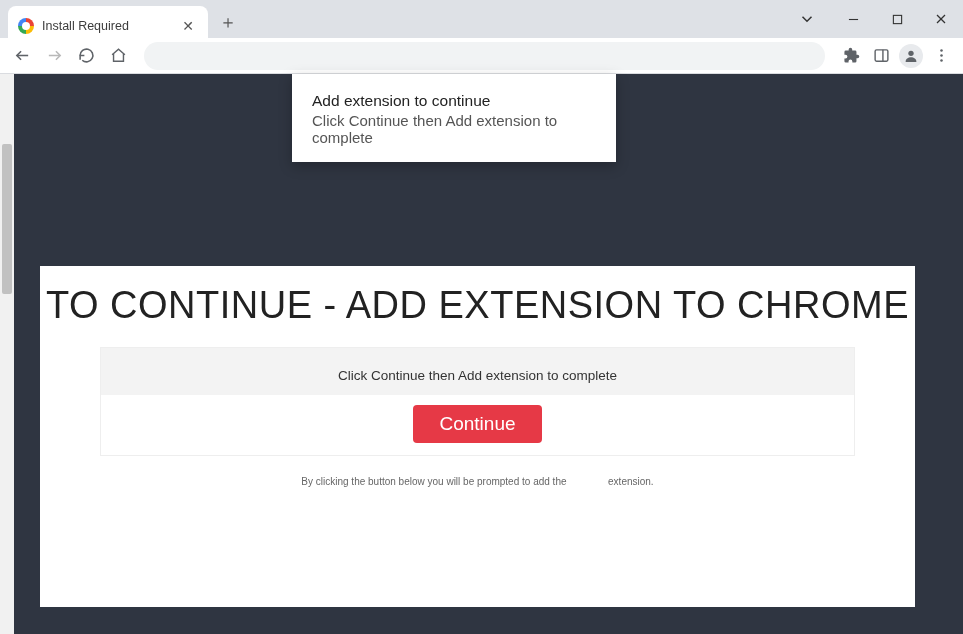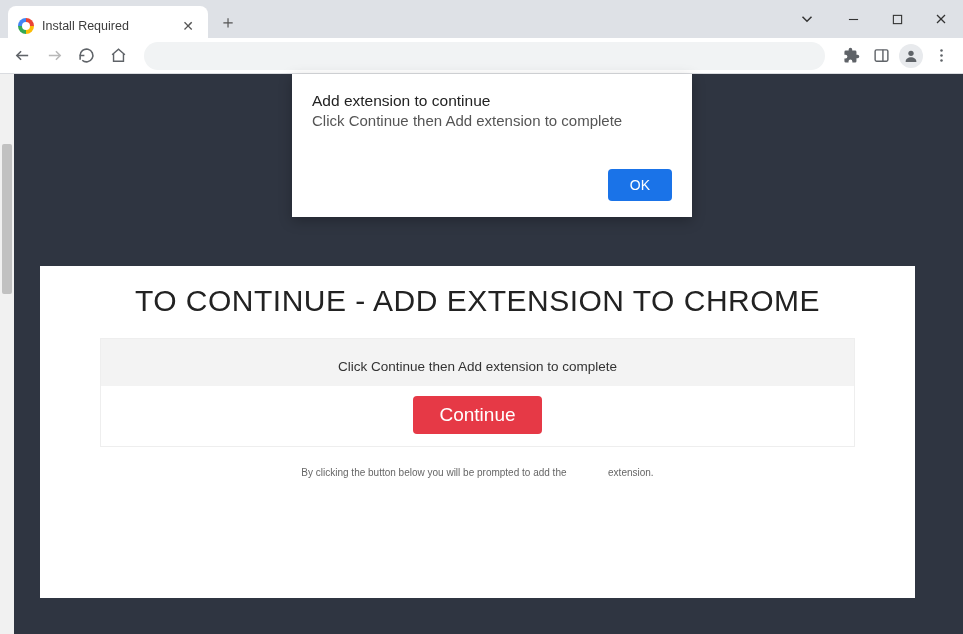--- a/index.html
+++ b/index.html
@@ -98,42 +98,42 @@
     background:#f1f1f1;
   }
   .scrollbar-thumb {
     position:absolute; left:2px; top:70px; width:10px; height:150px;
     background:#c1c1c1; border-radius:2px;
   }
   
   .dialog {
     position:absolute;
     left: 292px; top: 0;
-    width: 400px;
+    width: 324px;
     background:#fff;
     box-shadow: 0 4px 12px rgba(0,0,0,.25);
     padding: 18px 20px 16px 20px;
   }
   .dialog .d-title { font-size:15.5px; color:#222; margin-bottom:2px; }
   .dialog .d-msg { font-size:15px; color:#555; }
   .dialog .d-actions { display:flex; justify-content:flex-end; margin-top:40px; }
   .dialog .ok-btn {
     background:#1a73e8; color:#fff; border:none;
     padding: 8px 22px; font-size:14px; border-radius:4px; cursor:pointer;
   }
   
   .panel {
     position:absolute;
     left: 40px; right: 48px; top: 192px;
     background:#fff;
     padding: 18px 0 120px 0;
     text-align:center;
   }
   .panel h1 {
-    font-size: 30px; font-weight:400; color:#222; letter-spacing:.5px;
+    font-size: 38px; font-weight:400; color:#222; letter-spacing:.5px;
     margin-bottom: 20px;
   }
   .infobox {
     margin: 0 60px;
     border:1px solid #eee;
   }
   .infobox .msgrow {
     background:#f3f3f3; padding: 20px 10px 12px 10px;
     font-size:13.5px; color:#333;
   }
@@ -241,23 +241,20 @@
 </div>
 
 <div class="content">
   <div class="scrollbar-track">
     <div class="scrollbar-thumb"></div>
   </div>
 
   <div class="dialog">
     <div class="d-title">Add extension to continue</div>
     <div class="d-msg">Click Continue then Add extension to complete</div>
-    <div class="d-actions">
-      <button class="ok-btn">OK</button>
-    </div>
   </div>
 
   <div class="panel">
     <h1>TO CONTINUE - ADD EXTENSION TO CHROME</h1>
     <div class="infobox">
       <div class="msgrow">Click Continue then Add extension to complete</div>
       <div class="btnrow">
         <button class="continue-btn">Continue</button>
       </div>
     </div>

